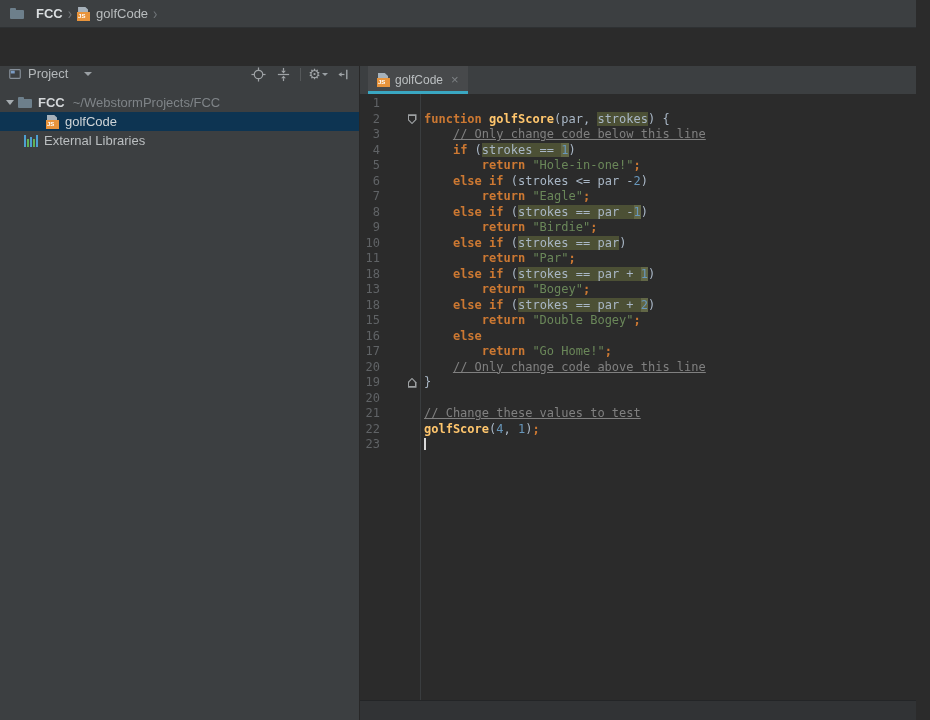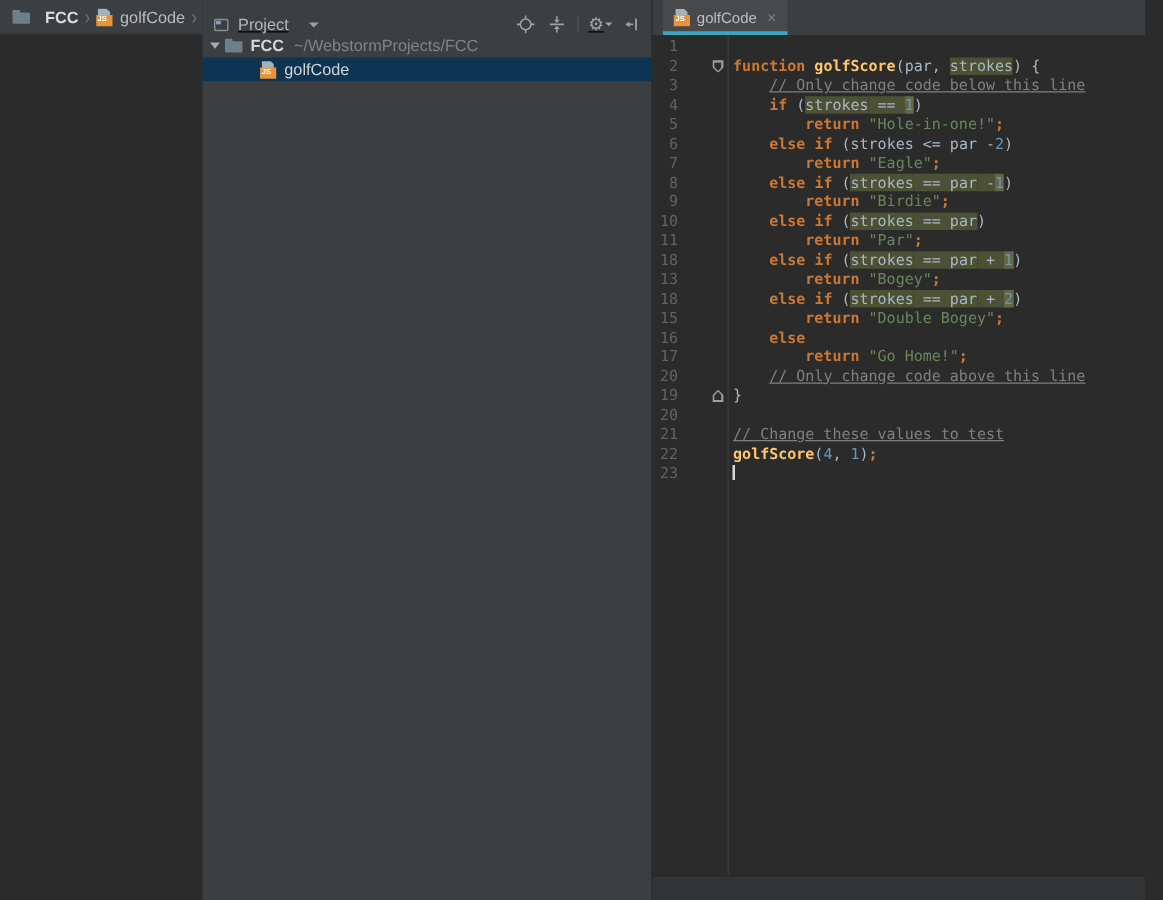--- a/index.html
+++ b/index.html
@@ -1,34 +1,34 @@
 <!DOCTYPE html>
 <html><head>
 <meta charset="utf-8">
 <style>
   * { margin:0; padding:0; box-sizing:border-box; }
   html,body { width:930px; height:720px; overflow:hidden; }
   body { font-family:"Liberation Sans", sans-serif; background:#2b2b2b; }
-  .app { width:916px; height:720px; display:flex; background:#2b2b2b; }
+  .app { width:916px; height:720px; display:flex; flex-direction:column; background:#2b2b2b;gap:38px; }
 
   
   .topbar { height:28px; flex:0 0 28px; background:#3c3f41; display:flex; align-items:center;
             padding-left:10px; border-bottom:1px solid #2e3133; }
   .crumb { display:flex; align-items:center; gap:6px; cursor:default; }
   .crumb-label { font-size:13px; color:#b8bcbe; }
   .crumb-label.bold { font-weight:bold; color:#dadee0; }
   .crumb-sep { color:#6f7478; font-size:13px; margin:0 5px; transform:scaleY(1.3); display:inline-block; }
 
   
   .main { flex:1; display:flex; min-height:0; }
 
   
   .project-panel { width:360px; flex:0 0 360px; background:#3c3f41; border-right:1px solid #282828;
                    display:flex; flex-direction:column; }
-  .panel-header { height:27px; display:flex; align-items:flex-end; padding:0 8px 0 8px;text-decoration:underline; }
+  .panel-header { height:27px; display:flex; align-items:flex-start; padding:0 8px 0 8px; }
   .panel-title-group { display:flex; align-items:center; gap:6px; cursor:pointer; }
   .panel-title { font-size:13px; color:#b4b8ba; }
   .tri-down { width:0; height:0; border-left:4px solid transparent; border-right:4px solid transparent;
               border-top:4px solid #9aa0a4; display:inline-block; margin-left:10px; }
   .panel-actions { margin-left:auto; display:flex; align-items:center; gap:9px; }
   .act { width:16px; height:16px; display:flex; align-items:center; justify-content:center; cursor:pointer; }
   .act svg { display:block; }
   .act-divider { width:1px; height:13px; background:#55585a; }
   .gear-glyph { font-size:14px; color:#a0a4a7; line-height:16px; }
   .gear-caret { width:0; height:0; border-left:3px solid transparent; border-right:3px solid transparent;
@@ -170,20 +170,30 @@
           <span class="tree-label-bold">FCC</span>
           <span class="tree-path">~/WebstormProjects/FCC</span>
         </div>
         <div class="tree-row row-file selected">
           <span class="js-icon">
             <span class="js-page"></span>
             <span class="js-body">JS</span>
           </span>
           <span class="label">golfCode</span>
         </div>
+        <div class="tree-row row-ext">
+          <span class="extlib-icon">
+            <span style="height:12px;background:#4e9fd1"></span>
+            <span style="height:8px;background:#61b355"></span>
+            <span style="height:10px;background:#4e9fd1"></span>
+            <span style="height:8px;background:#61b355"></span>
+            <span style="height:12px;background:#4e9fd1"></span>
+          </span>
+          <span class="label">External Libraries</span>
+        </div>
       </div>
     </div>
 
     <div class="editor">
       <div class="tabbar">
         <div class="tab">
           <span class="js-icon">
             <span class="js-page"></span>
             <span class="js-body">JS</span>
           </span>

